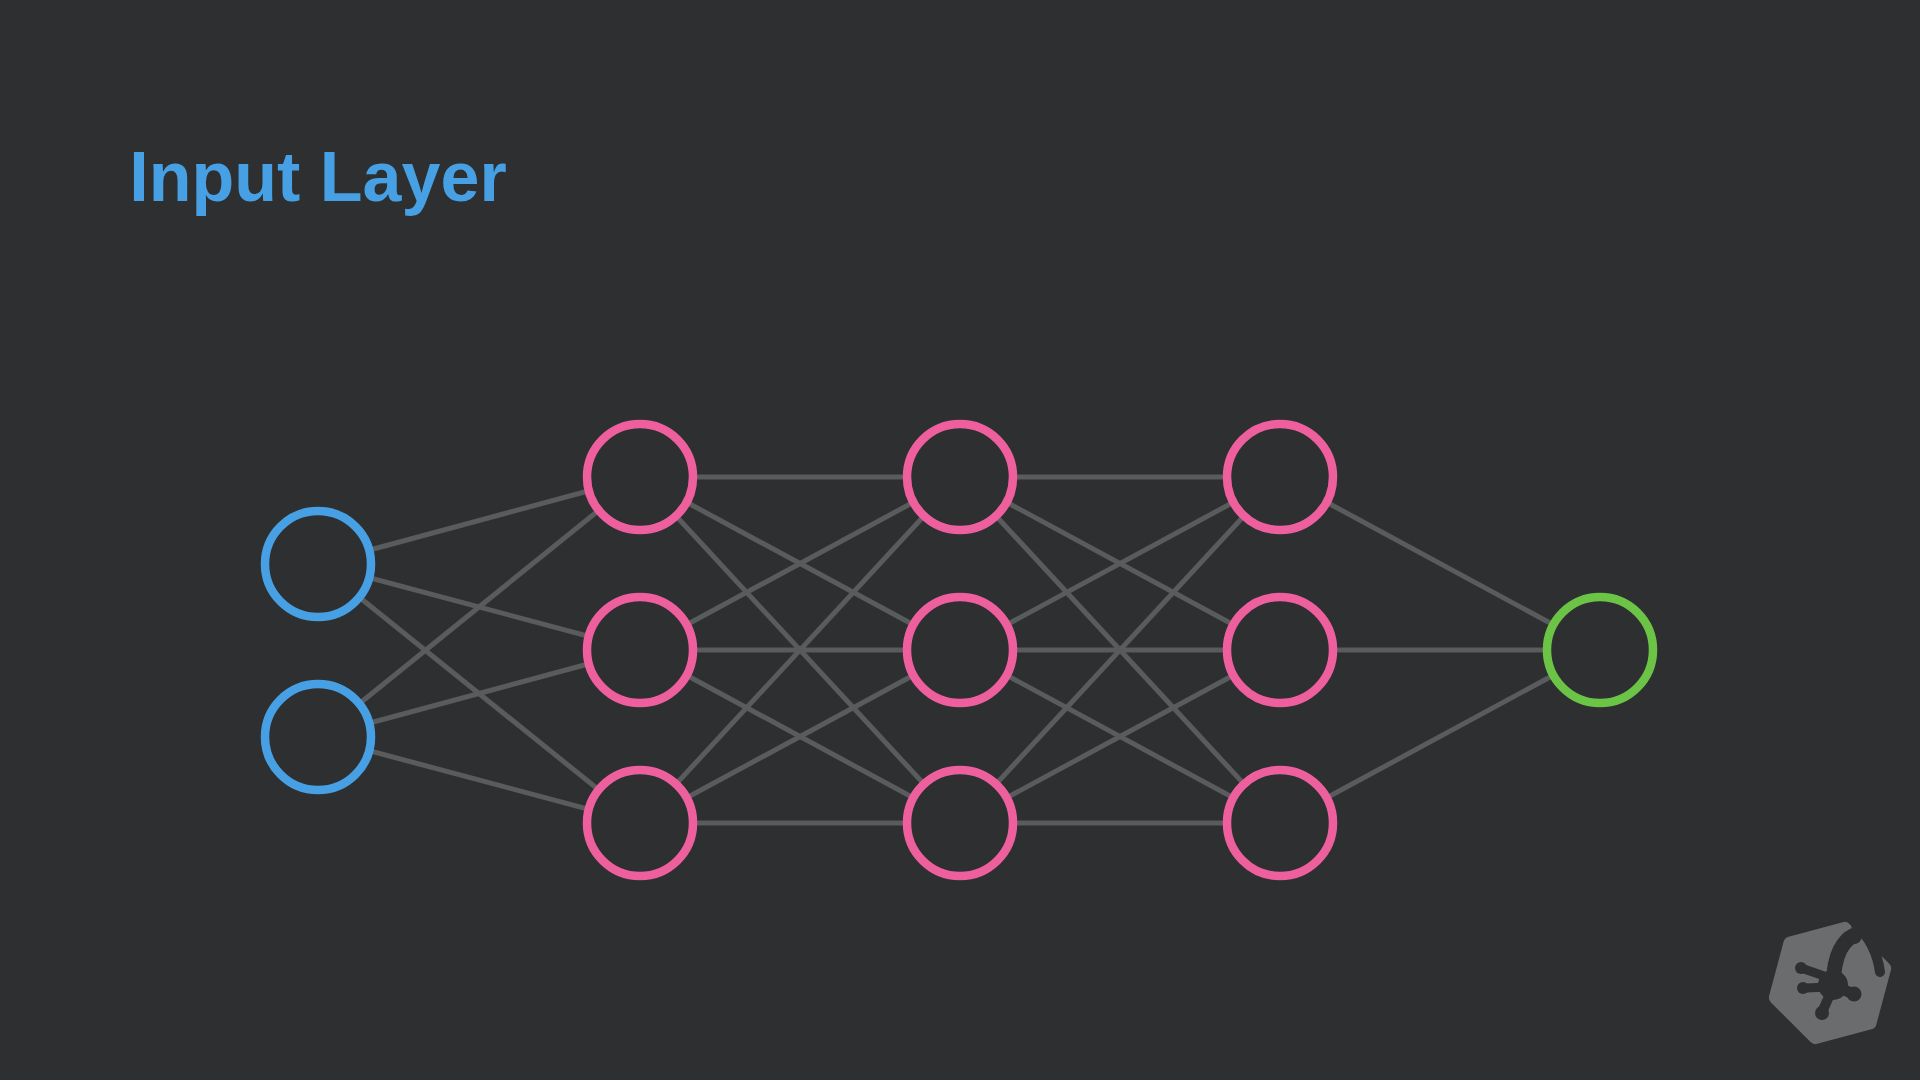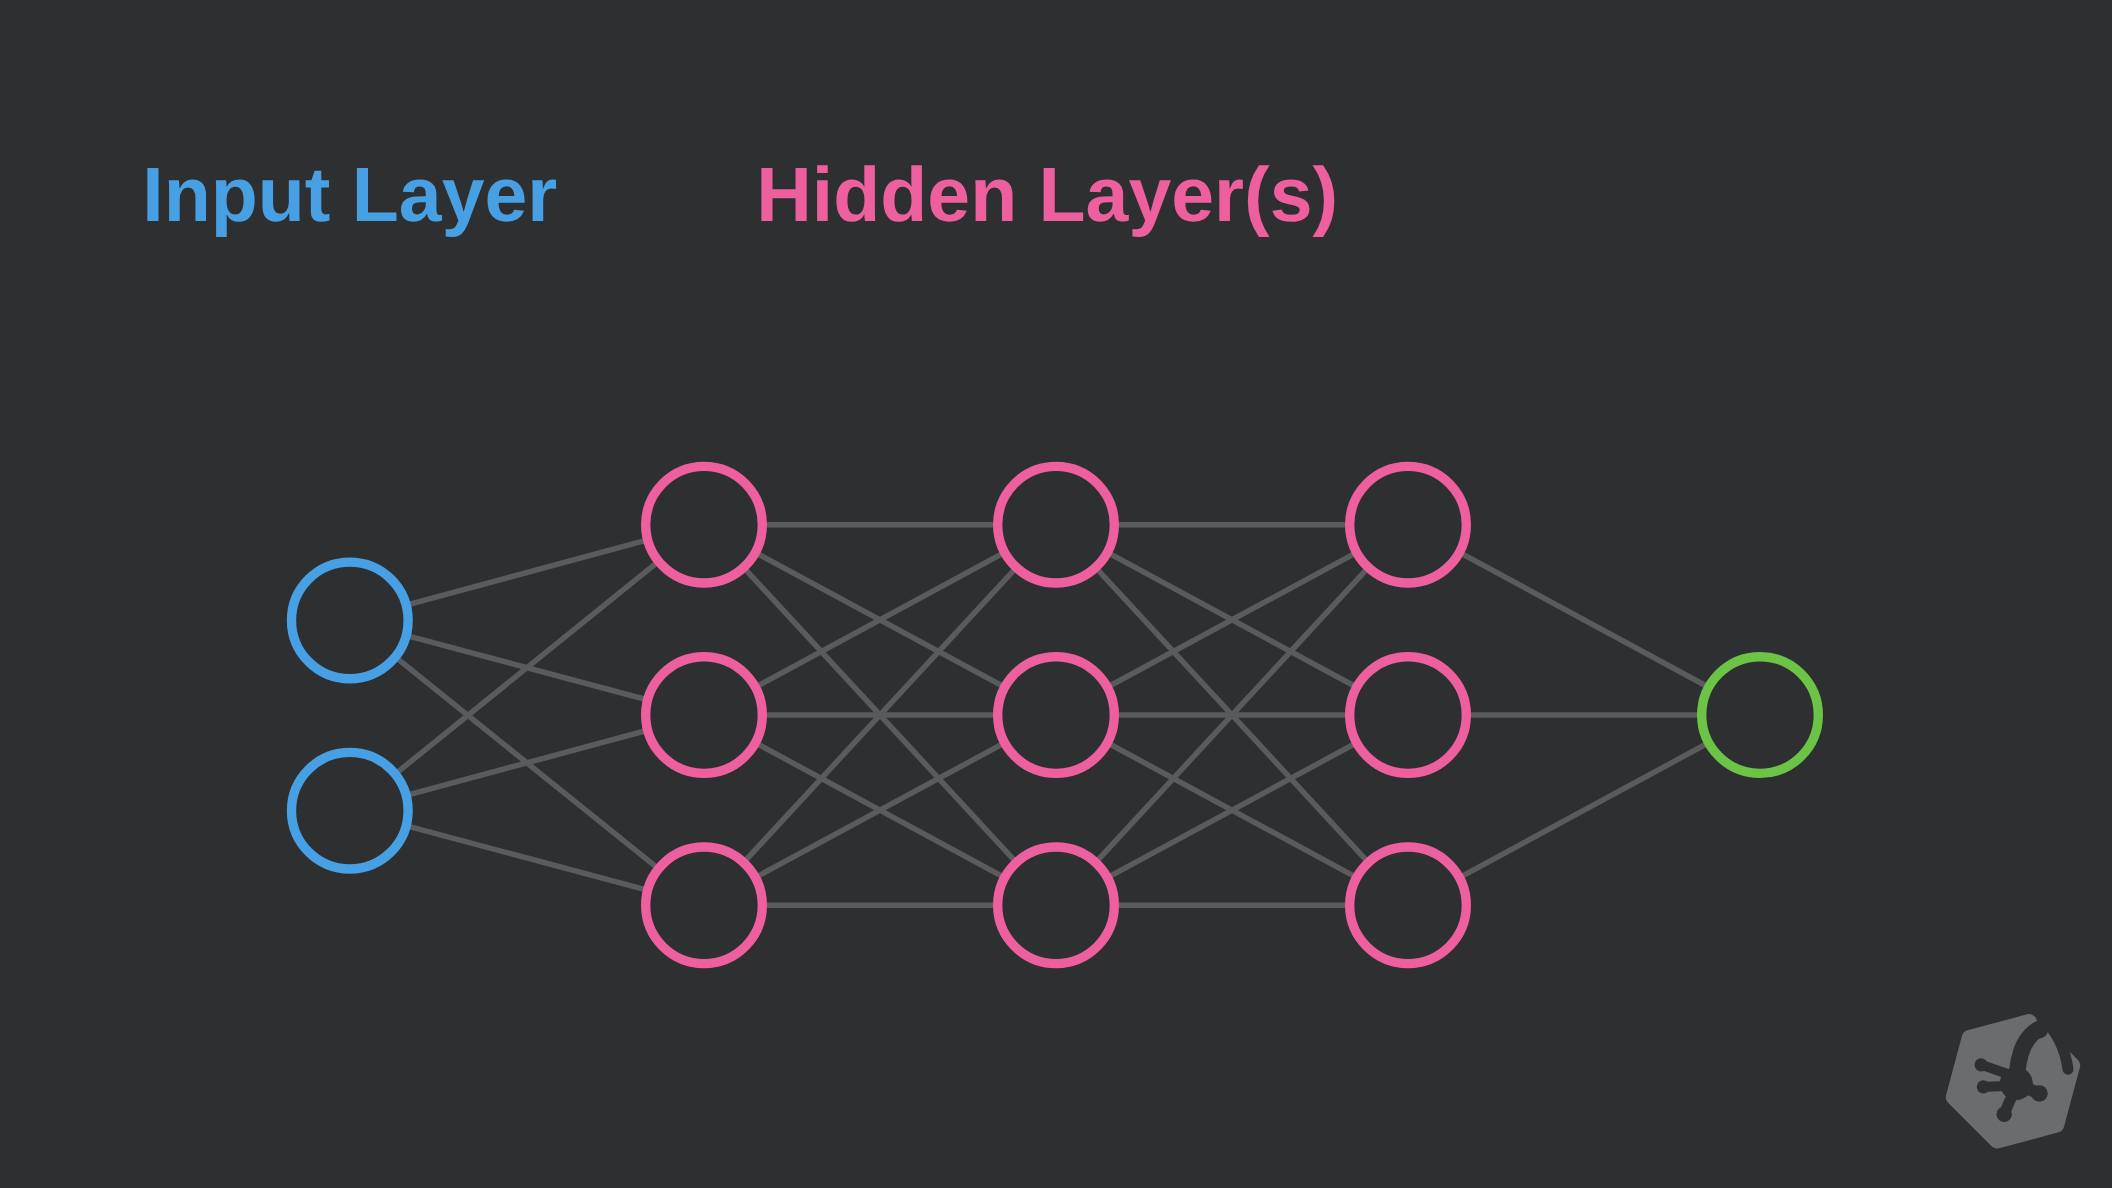--- a/index.html
+++ b/index.html
@@ -109,15 +109,14 @@
         <path d="M1831 992 L1823 1010" fill="none" stroke-width="10"></path>
         <circle cx="1822" cy="1013" r="7" stroke="none"></circle>
 
         <path d="M1840 988 L1851 993" fill="none" stroke-width="11"></path>
         <circle cx="1854" cy="994" r="7.5" stroke="none"></circle>
       </g>
     </g>
   </svg>
 
   <div class="layer-label" style="left: 318px; color: rgb(71, 160, 227);">Input Layer</div>
-  <div class="layer-label" style="left: 952px; color: rgb(238, 95, 158);">Hidden Layer(s)</div>
 
 </div>
 
 </body></html>

